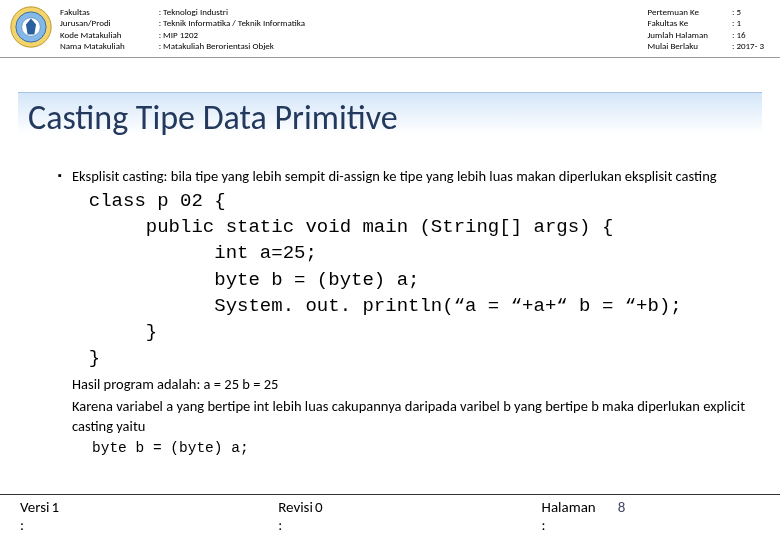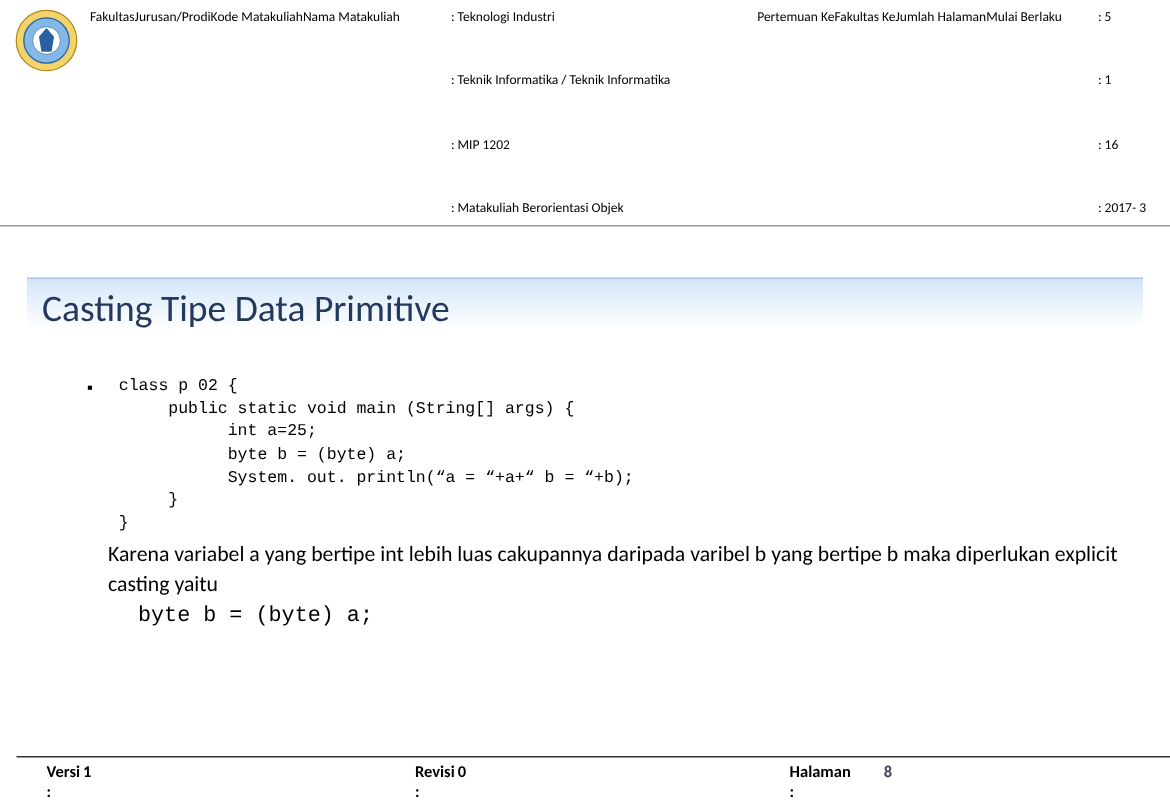--- a/index.html
+++ b/index.html
@@ -24,40 +24,39 @@
     height: 42px;
     margin-right: 8px;
     flex-shrink: 0;
   }
   .logo svg { width: 100%; height: 100%; }
   .header-col {
     display: flex;
   }
   .header-labels {
     display: flex;
-    flex-direction: row;
+    flex-direction: column;
   }
   .header-values {
     display: flex;
     flex-direction: column;
     margin-left: 4px;
-    gap: 31px;
   }
   .col1 { flex: 0 0 auto; }
   .col2 { margin-left: 30px; flex: 1 1 auto; }
   .col3 { margin-left: auto; margin-right: 20px; }
   .col4 { margin-right: 6px; }
   .title-bar {
     margin: 34px 18px 0 18px;
     background: linear-gradient(to bottom, #d4e6f9 0%, #ffffff 80%);
     border-top: 1px solid #a9c3e2;
     padding: 4px 10px 6px 10px;
   }
   .title-bar h1 {
-    font-size: 25px;
+    font-size: 34px;
     font-weight: 400;
     color: #23395d;
   }
   .content {
     padding: 22px 34px 0 58px;
     font-size: 14.5px;
     color: #000;
     line-height: 1.38;
   }
   .bullet-row {
@@ -65,44 +64,43 @@
   }
   .bullet-mark {
     flex-shrink: 0;
     width: 14px;
     font-size: 11px;
     padding-top: 2px;
   }
   .bullet-text { flex: 1; }
   .code {
     font-family: "Courier New", monospace;
-    font-size: 11px;
+    font-size: 19px;
     white-space: pre;
     margin-top: 2px;
     margin-left: -6px;
   }
   .para {
     margin-top: 2px;
   }
   .para .code-inline {
     font-family: "Courier New", monospace;
     white-space: pre;
     display: block;
     margin-left: 20px;
   }
   .footer {
     position: absolute;
     bottom: 0;
-    left: 11px;
+    left: 0;
     right: 0;
     border-top: 1px solid #333;
-    font-size: 11px;
+    font-size: 15px;
     display: flex;
     padding: 3px 30px 6px 20px;
-    font-weight: bold;
   }
   .footer .cell { display: flex; gap: 2px; }
   .footer .sp1 { flex: 0 0 30%; }
   .footer .sp2 { flex: 0 0 30%; }
   .footer .sp3 { flex: 0 0 28%; }
   .footer .pagecount { color: #446; margin-left: 20px; }
 </style>
 </head>
 <body>
 
@@ -150,27 +148,29 @@
 </div>
 
 <div class="title-bar">
   <h1>Casting Tipe Data Primitive</h1>
 </div>
 
 <div class="content">
   <div class="bullet-row">
     <div class="bullet-mark">▪</div>
     <div class="bullet-text">
+      <span>Eksplisit casting: bila tipe yang lebih sempit di-assign ke tipe yang lebih luas makan diperlukan eksplisit casting</span>
       <div class="code">  class p 02 {
        public static void main (String[] args) {
              int a=25;
              byte b = (byte) a;
              System. out. println(“a = “+a+“ b = “+b);
        }
   }</div>
+      <div class="para">Hasil program adalah: a = 25 b = 25</div>
       <div class="para">Karena variabel a yang bertipe int lebih luas cakupannya daripada varibel b yang bertipe b maka diperlukan explicit casting yaitu</div>
       <div class="para">
           <span class="code-inline">byte b = (byte) a;</span>
         </div>
     </div>
   </div>
 </div>
 
 <div class="footer">
   <div class="cell">

